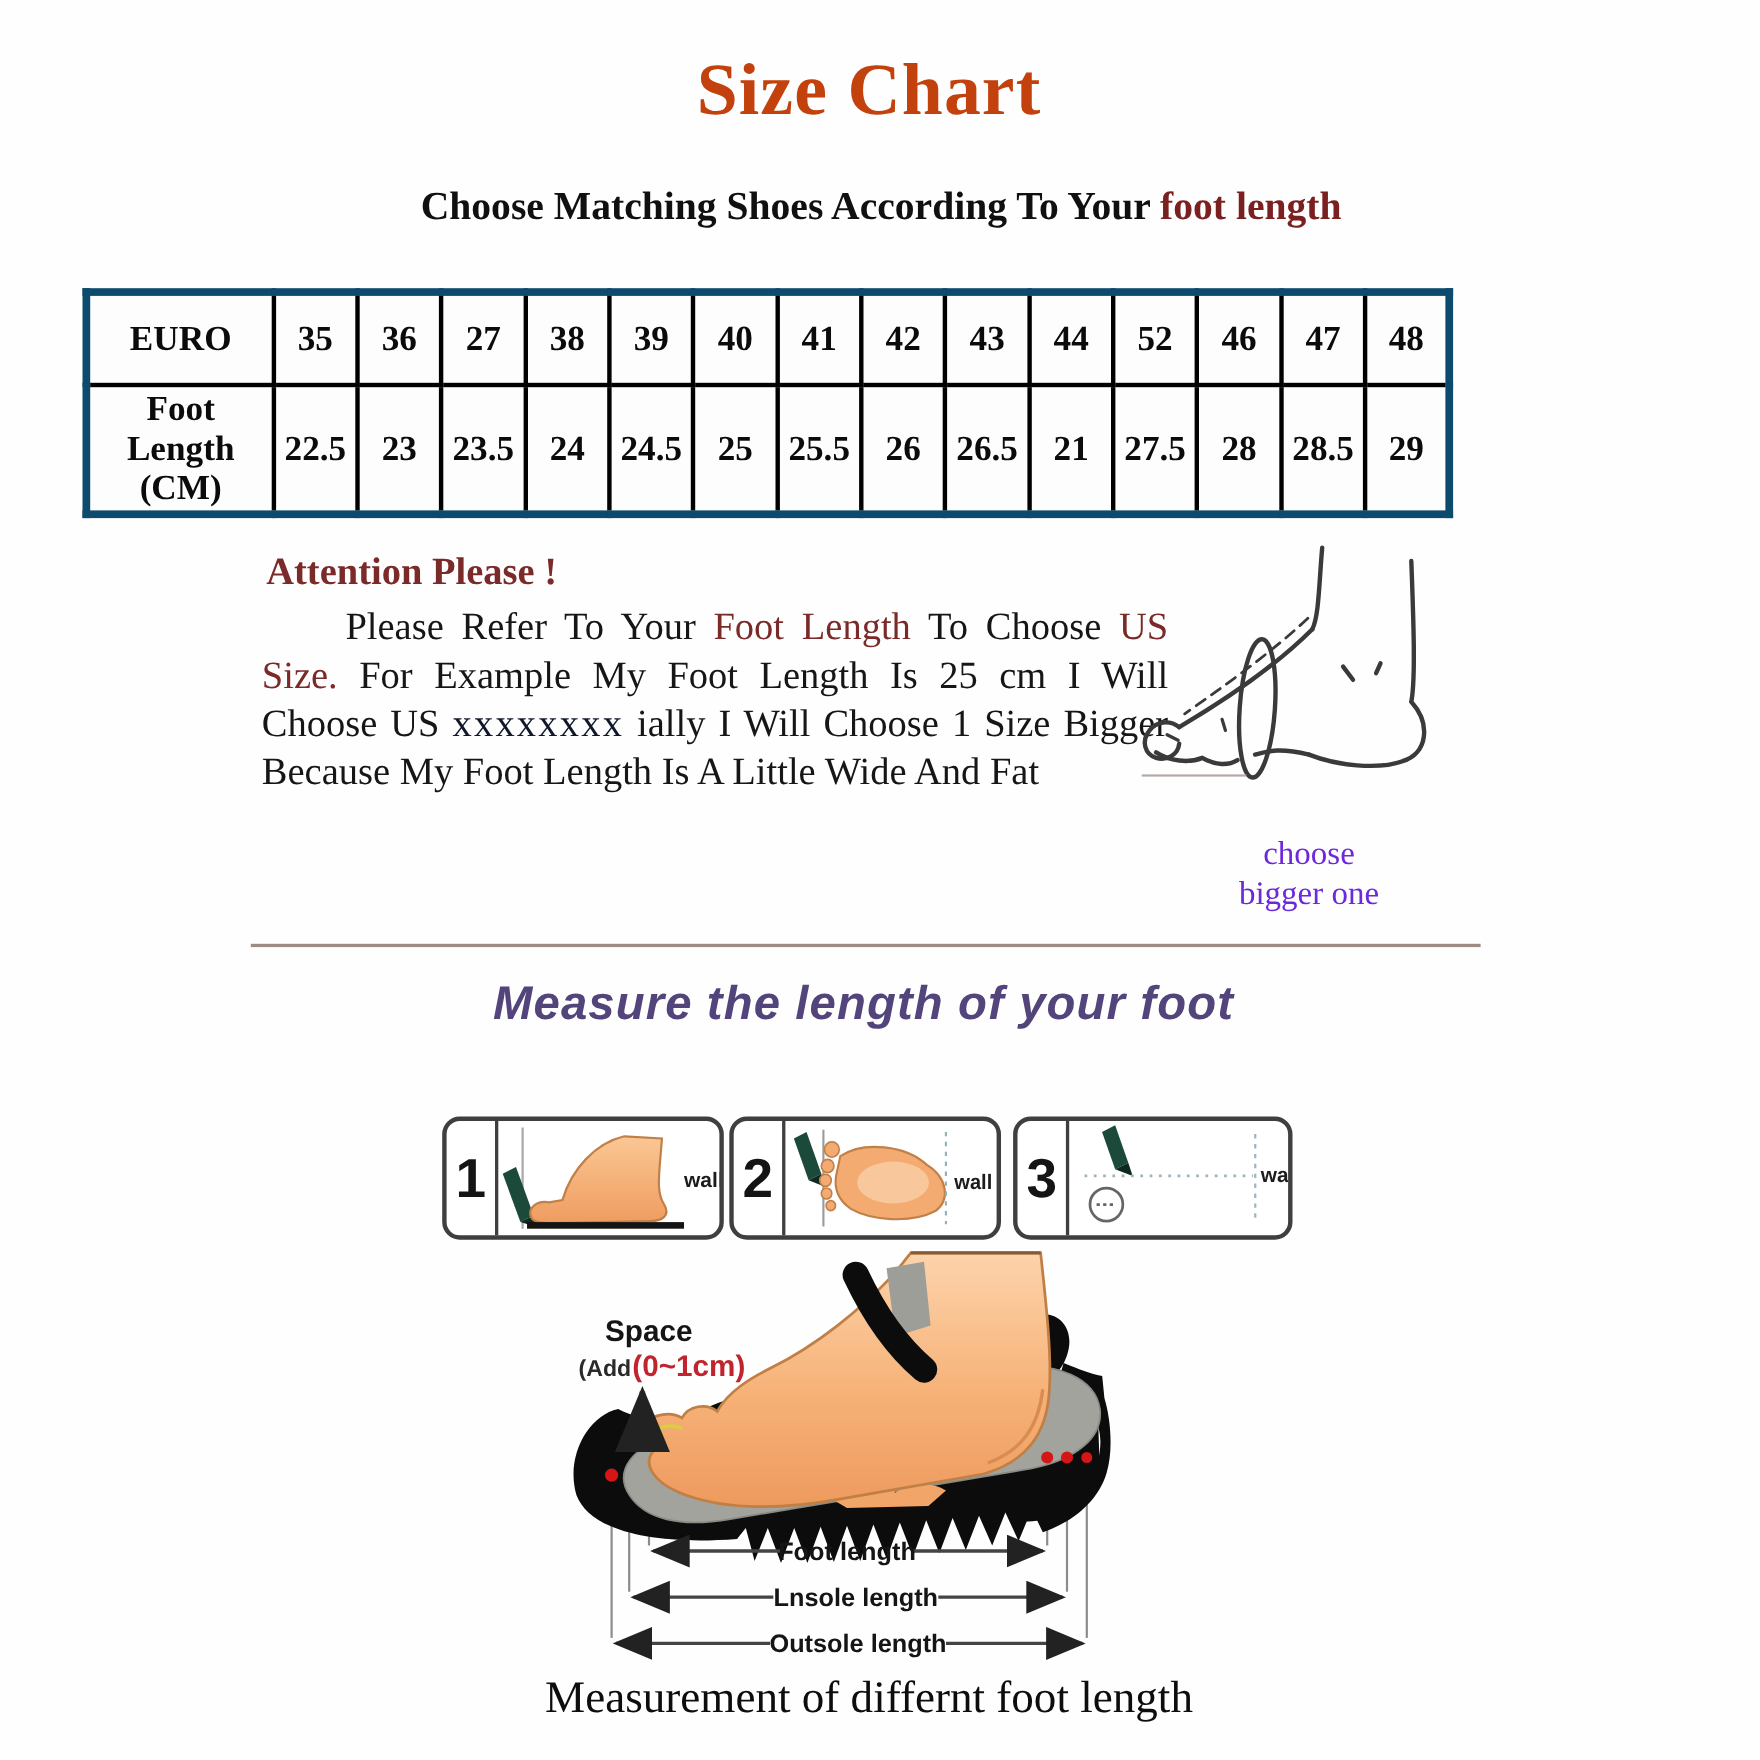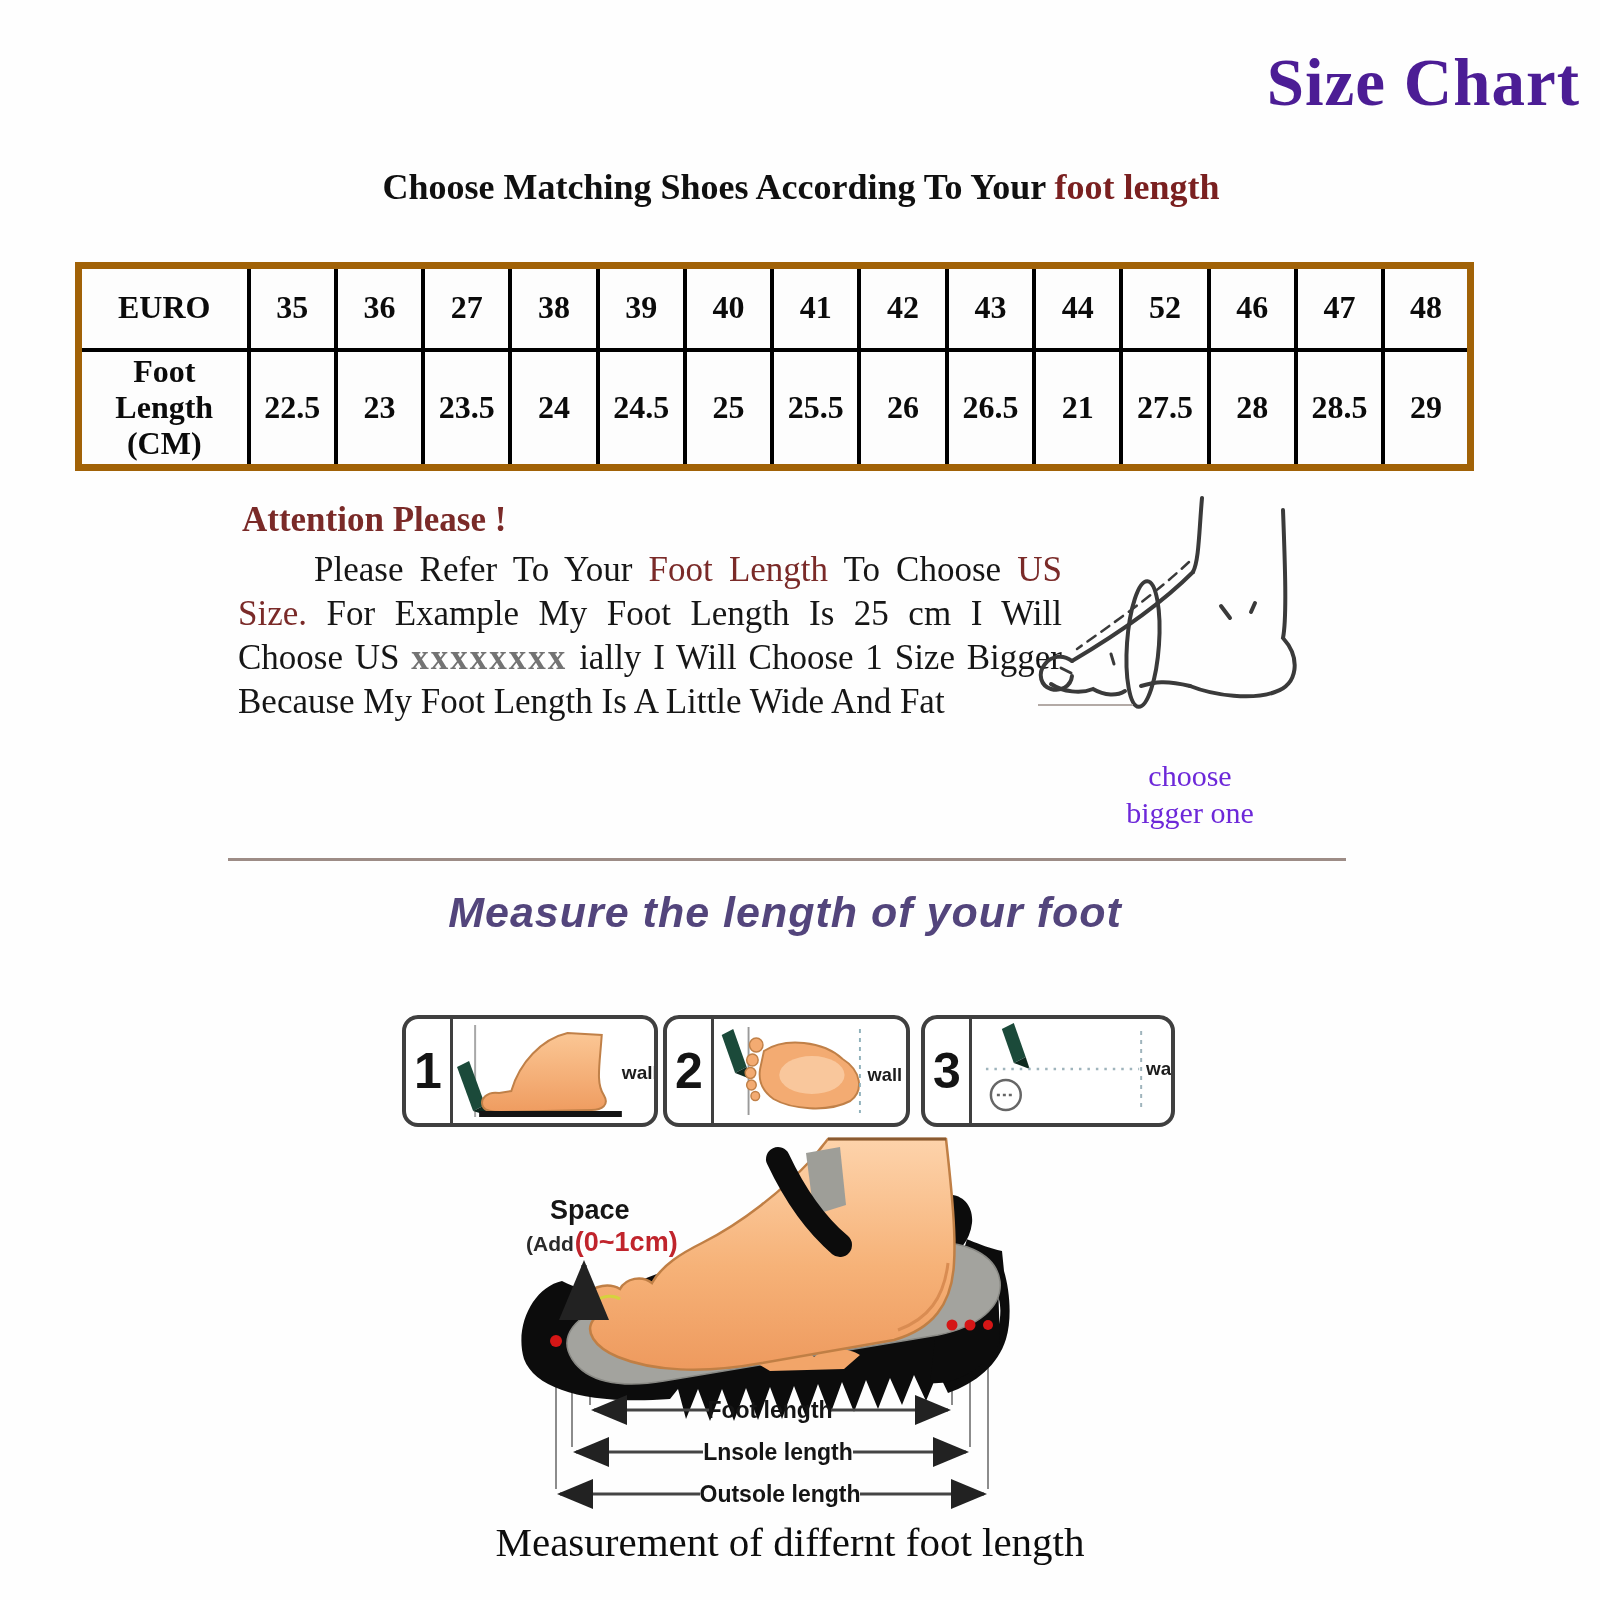--- a/index.html
+++ b/index.html
@@ -1,39 +1,39 @@
 <!DOCTYPE html>
 <html><head>
 <meta charset="utf-8">
 <style>
   html,body{margin:0;padding:0;background:#ffffff;}
   .stage{position:relative;width:1600px;height:1600px;background:#fefefe;overflow:hidden;
          font-family:"Liberation Serif","DejaVu Serif",serif;color:#121212;}
   .serif{font-family:"Liberation Serif","DejaVu Serif",serif;}
 
-  .page-title{position:absolute;top:44px;left:0;width:1580px;text-align:right;
-              font-size:67px;font-weight:bold;letter-spacing:1px;color:#4c1d95;}
+  .page-title{position:absolute;top:44px;left:0;width:1580px;text-align:center;
+              font-size:67px;font-weight:bold;letter-spacing:1px;color:#c2410c;}
   .subtitle{position:absolute;top:166px;left:0;width:1570px;text-align:center;
             font-size:36px;font-weight:bold;color:#101010;margin-left:16px;}
   .subtitle .accent{color:#7a2020;}
 
-  table.size-table{position:absolute;left:75px;top:262px;width:1399px;
+  table.size-table{position:absolute;left:75px;top:262px;width:1246px;
                    border-collapse:collapse;table-layout:fixed;
-                   border:7px solid #a16207;}
+                   border:7px solid #0c4a6e;}
   table.size-table th,table.size-table td{border:4px solid #000;text-align:center;vertical-align:middle;
                    font-weight:bold;font-size:32px;line-height:1.12;padding:0 2px;
                    font-family:"Liberation Serif","DejaVu Serif",serif;color:#0b0b0b;background:#fdfdfd;}
   tr.row-euro{height:84px;}
   tr.row-foot{height:118px;}
 
   .attention{position:absolute;left:238px;top:500px;width:824px;}
   .attention-heading{font-size:35px;color:#7a2a28;margin:0 0 8px 4px;font-weight:bold;}
   .attention-para{font-size:35px;line-height:44px;text-align:justify;text-indent:76px;margin:0;color:#161616;}
   .attention-para .maroon{color:#7a2a28;}
-  .attention-para .redx{color:#737373;letter-spacing:2px;font-weight:bold;}
+  .attention-para .redx{color:#0f172a;letter-spacing:2px;}
 
   .sketch-wrap{position:absolute;left:1015px;top:468px;width:300px;height:265px;}
   .pointer-line{position:absolute;left:1038px;top:704px;width:95px;height:2px;background:#b3aaa6;}
 
   .choose-note{position:absolute;left:1080px;top:757px;width:220px;text-align:center;
                font-size:30px;line-height:37px;color:#6d28d9;}
 
   .divider{position:absolute;left:228px;top:858px;width:1118px;height:3px;background:#9d8c86;}
 
   .measure-heading{position:absolute;top:888px;left:0;width:1570px;text-align:center;

